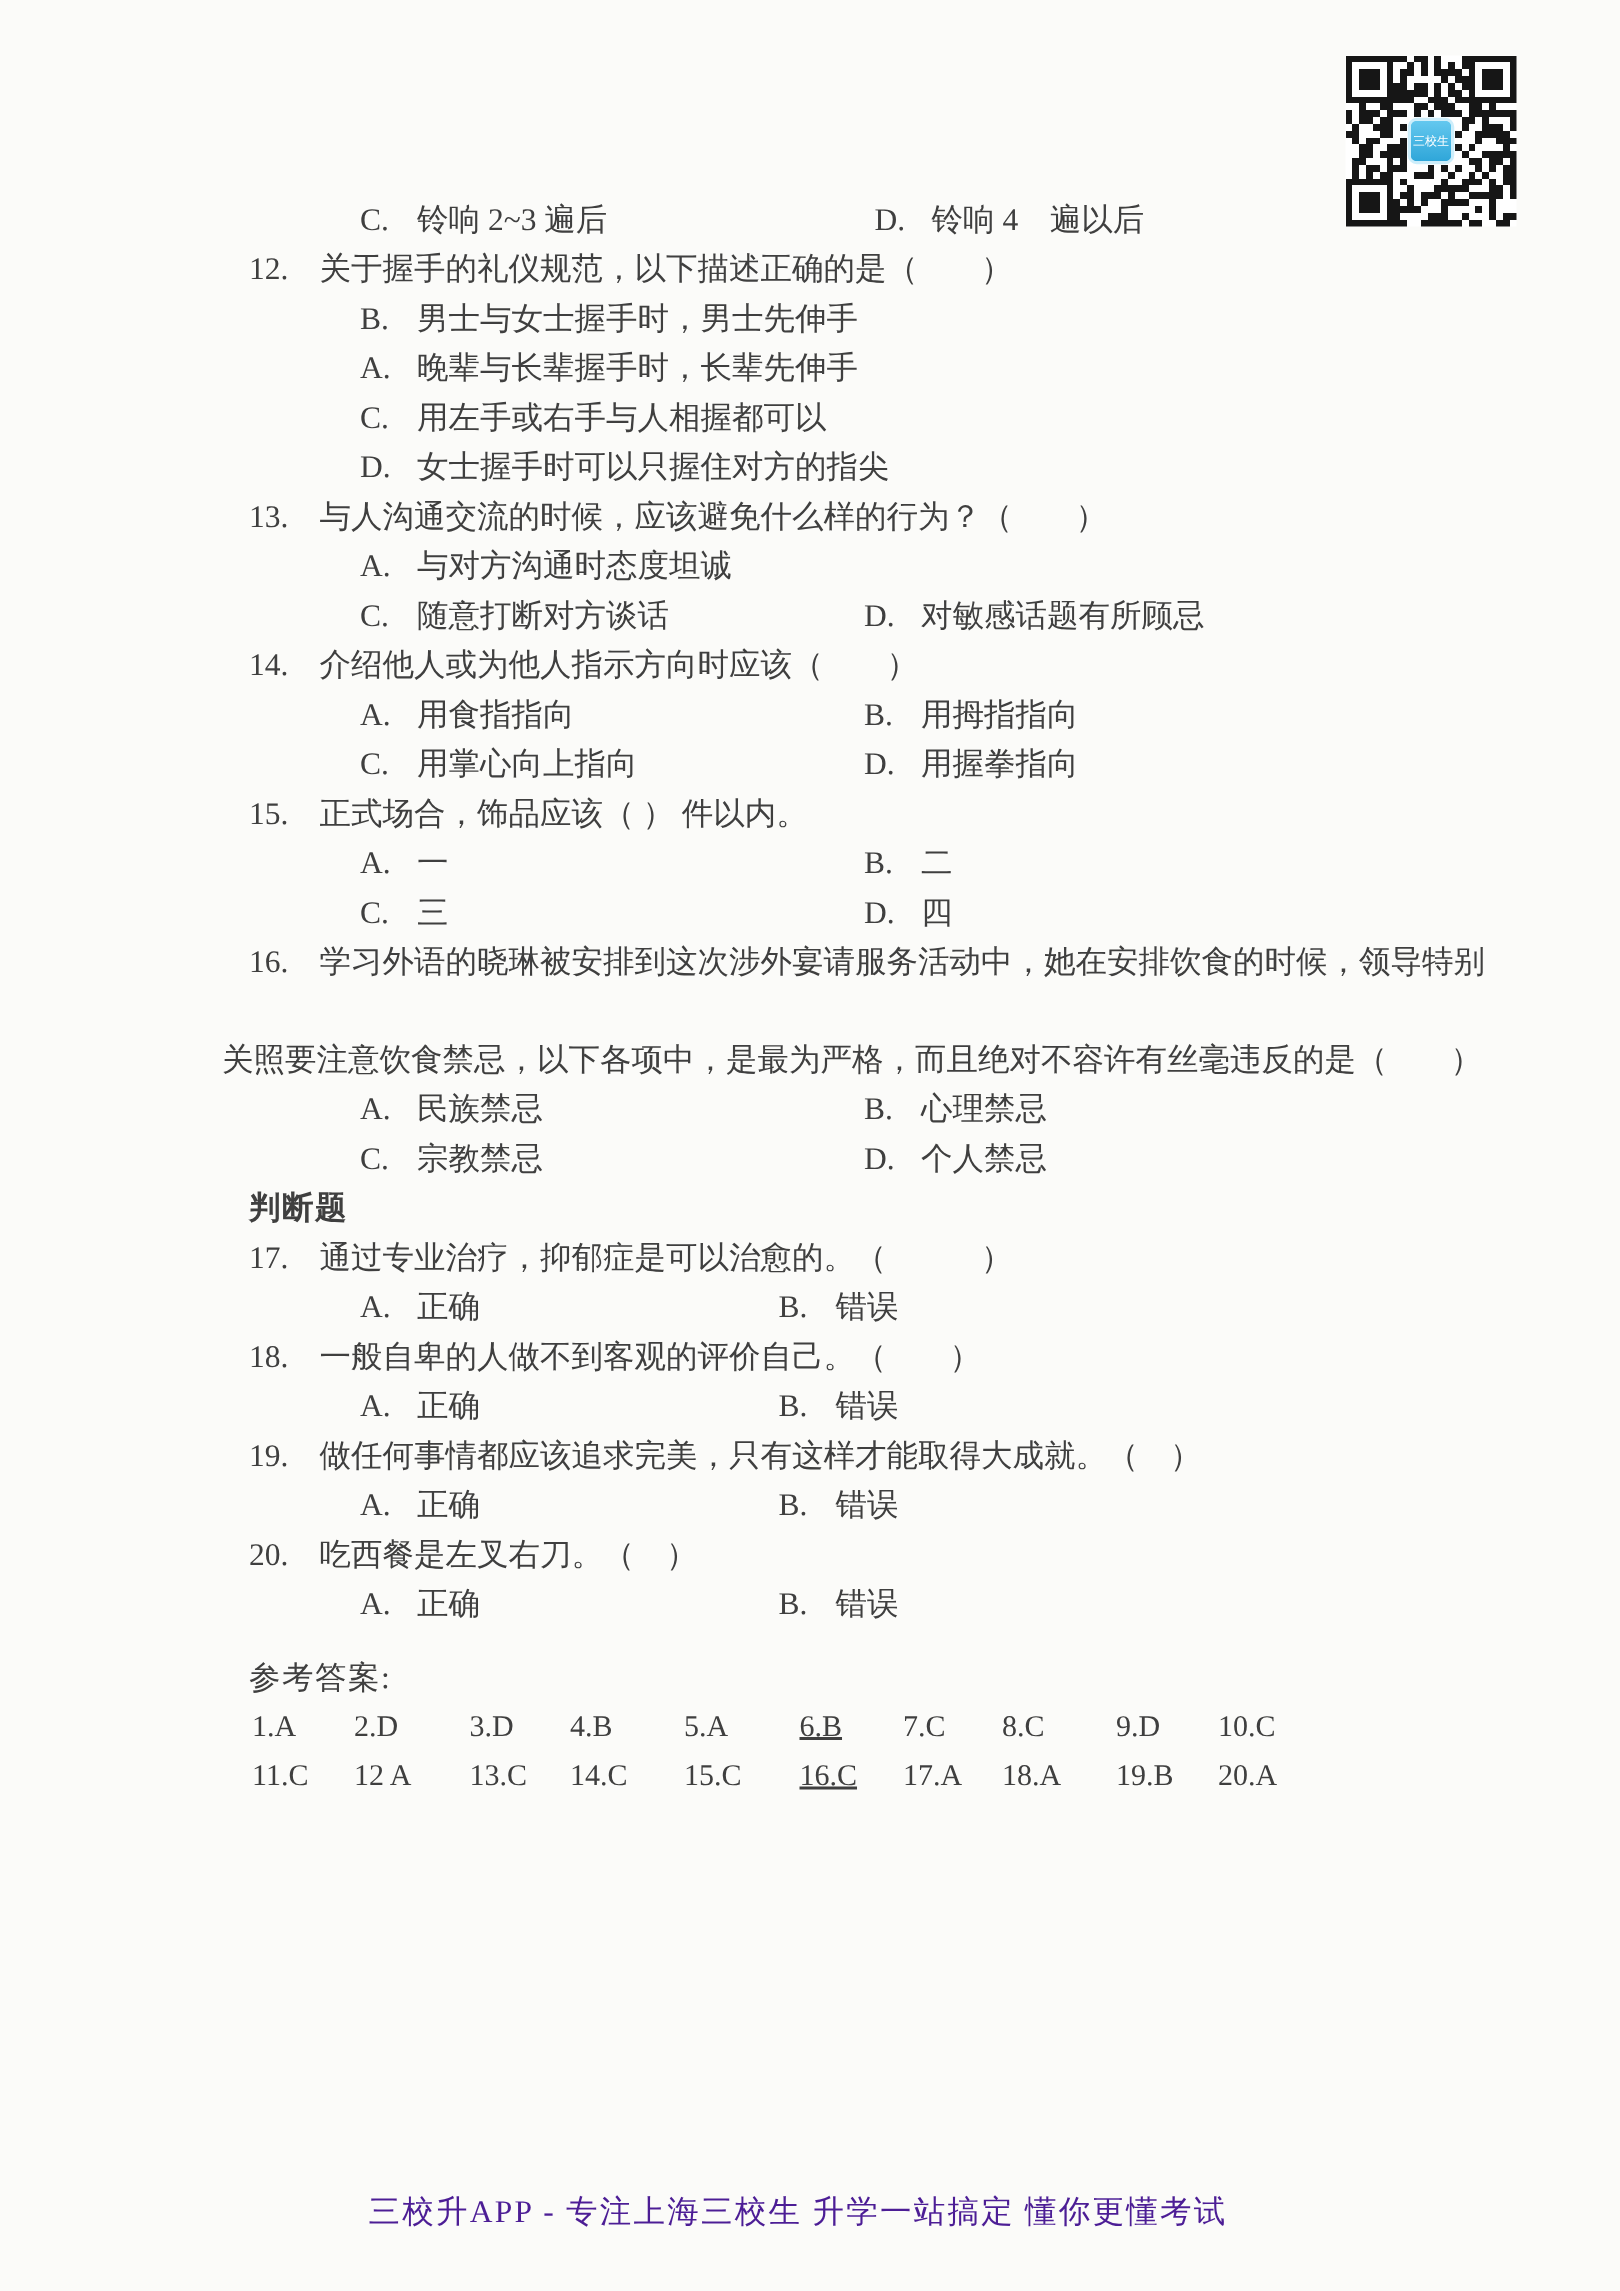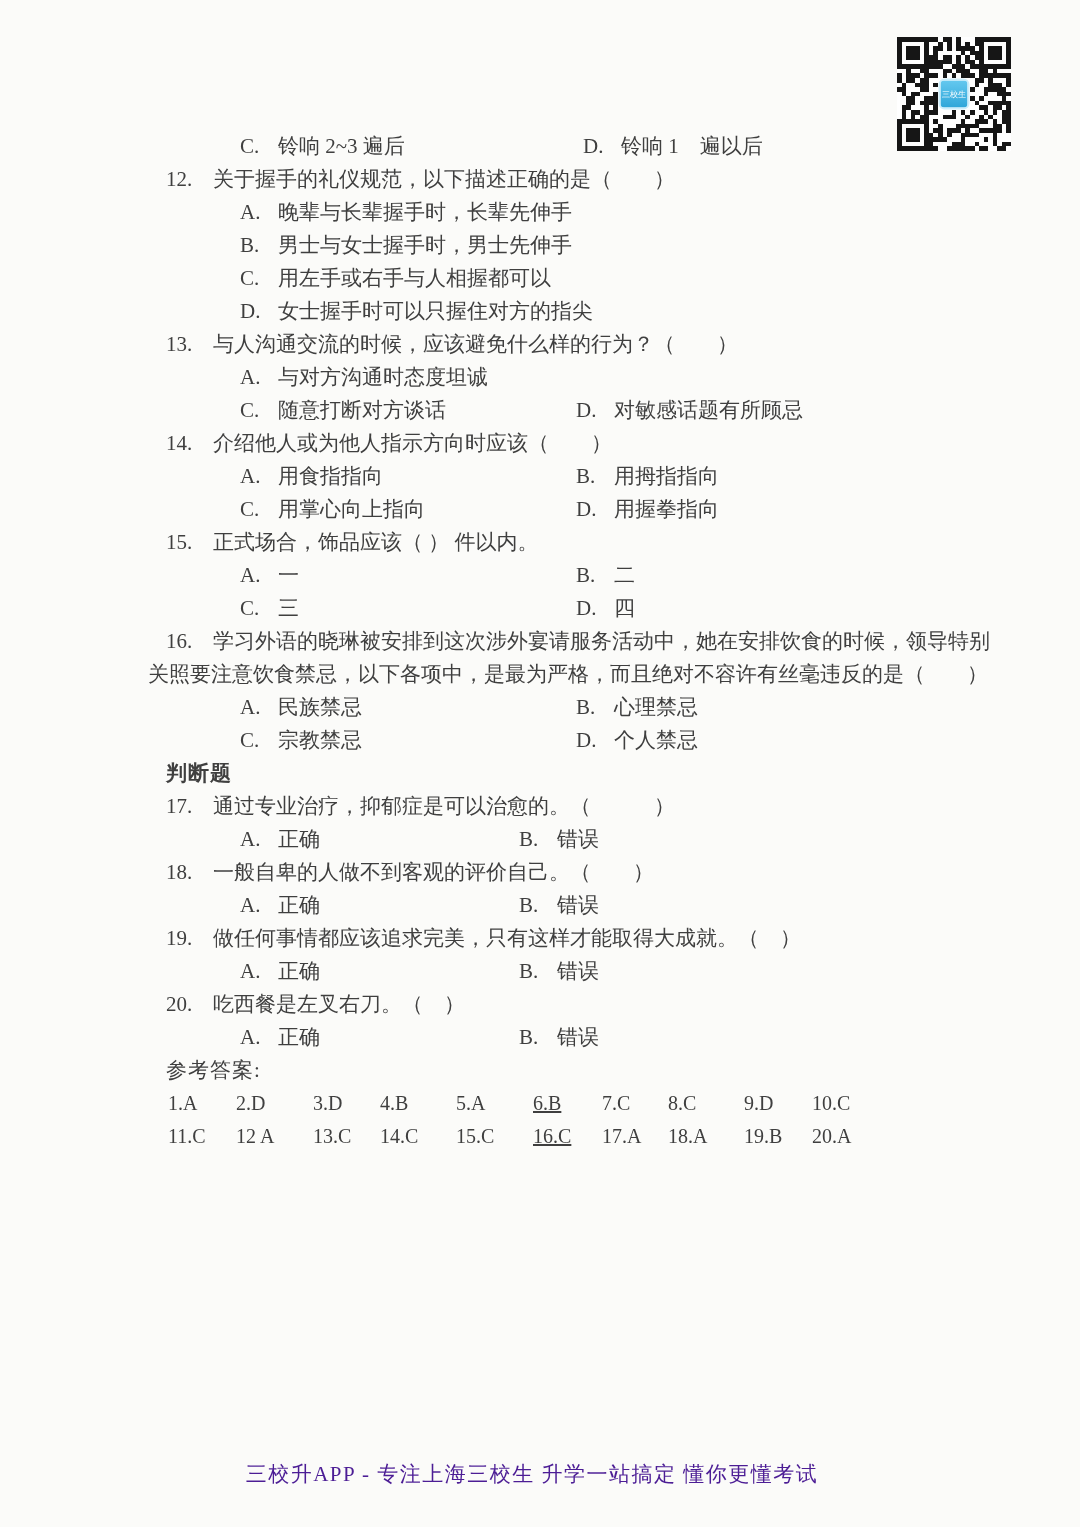--- a/index.html
+++ b/index.html
@@ -3,29 +3,29 @@
 <meta charset="utf-8">
 <style>
   html,body{margin:0;padding:0;background:#fbfbf9;}
   .page{
     position:relative;width:1080px;height:1527px;background:#fbfbf9;
     font-family:"Liberation Serif","DejaVu Serif",serif;color:#3f3f3f;overflow:hidden;
   }
   .content{position:absolute;left:166px;top:130px;width:880px;font-size:21px;}
   .line{position:relative;height:33px;line-height:33px;white-space:nowrap;}
   .qnum{display:inline-block;width:47px;}
-  .cont2{margin-left:-18px;}
+  .cont2{margin-left:-18px;margin-top:32px;}
   .opt{position:absolute;top:0;white-space:nowrap;}
   .pos-a{left:74px;}
   .pos-b-mc{left:410px;}
   .pos-b-judge{left:353px;}
   .pos-d-lead{left:417px;}
   .olab{display:inline-block;min-width:38px;}
   .sec-heading{font-weight:bold;letter-spacing:1px;}
-  .ans-heading{letter-spacing:1px;}
+  .ans-heading{letter-spacing:1px;margin-top:16px;}
   .ansrow{display:flex;font-size:20px;padding-left:2px;}
   .ansrow span{display:inline-block;}
   .ansrow span:nth-child(1){width:68px;}
   .ansrow span:nth-child(2){width:77px;}
   .ansrow span:nth-child(3){width:67px;}
   .ansrow span:nth-child(4){width:76px;}
   .ansrow span:nth-child(5){width:77px;}
   .ansrow span:nth-child(6){width:69px;text-decoration:underline;}
   .ansrow span:nth-child(7){width:66px;}
   .ansrow span:nth-child(8){width:76px;}
@@ -291,31 +291,31 @@
       </svg>
     <div class="qr-logo">
       <span>三校生</span>
     </div>
   </div>
 
   <div class="content">
 
     <div class="line">
       <span class="opt pos-a"><span class="olab">C.</span><span>铃响 2~3 遍后</span></span>
-      <span class="opt pos-d-lead"><span class="olab">D.</span><span>铃响 1　遍以后</span></span>
+      <span class="opt pos-d-lead"><span class="olab">D.</span><span>铃响 4　遍以后</span></span>
     </div>
 
     <div class="line">
       <span class="qnum">12.</span><span>关于握手的礼仪规范，以下描述正确的是（　　）</span>
     </div>
     <div class="line">
+      <span class="opt pos-a"><span class="olab">B.</span><span>男士与女士握手时，男士先伸手</span></span>
+    </div>
+    <div class="line">
       <span class="opt pos-a"><span class="olab">A.</span><span>晚辈与长辈握手时，长辈先伸手</span></span>
-    </div>
-    <div class="line">
-      <span class="opt pos-a"><span class="olab">B.</span><span>男士与女士握手时，男士先伸手</span></span>
     </div>
     <div class="line">
       <span class="opt pos-a"><span class="olab">C.</span><span>用左手或右手与人相握都可以</span></span>
     </div>
     <div class="line">
       <span class="opt pos-a"><span class="olab">D.</span><span>女士握手时可以只握住对方的指尖</span></span>
     </div>
 
     <div class="line">
       <span class="qnum">13.</span><span>与人沟通交流的时候，应该避免什么样的行为？（　　）</span>

